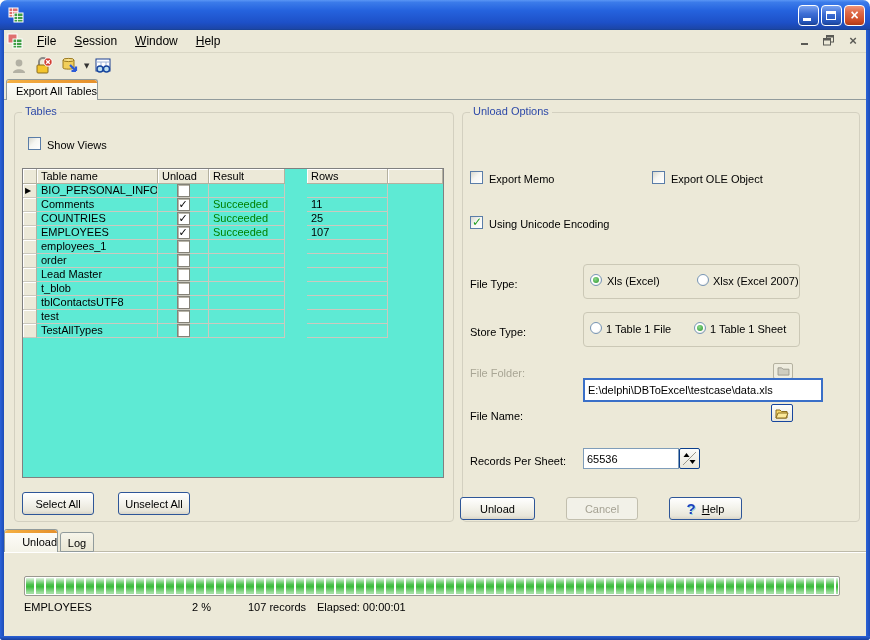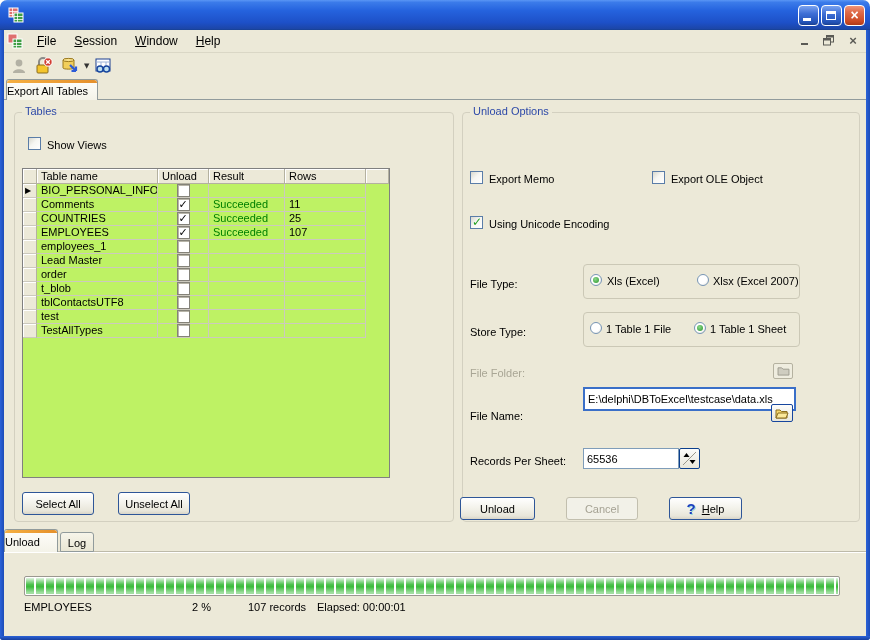--- a/index.html
+++ b/index.html
@@ -30,21 +30,21 @@
   .menu-item::first-letter{text-decoration:underline;}
   .mdi-btns{position:absolute;right:4px;top:3px;display:flex;gap:6px;}
   .mdib{width:18px;height:15px;display:flex;align-items:center;justify-content:center;color:#5A5A55;font-weight:bold;}
   
   .toolbar{position:absolute;left:4px;right:4px;top:52px;height:26px;background:#ECE9D8;border-top:1px solid #DAD7C6;}
   .tool-btn{position:absolute;top:2px;width:22px;height:22px;display:flex;align-items:center;justify-content:center;}
   .dd-arrow{position:absolute;top:9px;font-size:7px;color:#333;font-family:"DejaVu Sans",sans-serif;}
   
   .tabstrip-line{position:absolute;left:4px;right:4px;top:99px;height:1px;background:#919B9C;z-index:1;}
   .tab-active{position:absolute;box-sizing:border-box;background:linear-gradient(180deg,#FEFEFB,#F4F3E8);
-    border:1px solid #919B9C;border-bottom:none;border-radius:3px 3px 0 0;text-align:left;z-index:2;}
+    border:1px solid #919B9C;border-bottom:none;border-radius:3px 3px 0 0;text-align:right;z-index:2;}
   .tab-active::before{content:'';position:absolute;top:0;left:0;right:0;height:3px;border-radius:3px 3px 0 0;
     background:linear-gradient(90deg,#F5B042,#E5902C);}
   .tab-inactive{position:absolute;box-sizing:border-box;background:linear-gradient(180deg,#F7F5EA,#E9E6D4);
     border:1px solid #919B9C;border-radius:3px 3px 0 0;text-align:center;z-index:2;}
   .main-tab{left:6px;top:79px;width:92px;height:21px;line-height:22px;}
   
   .grpbox{position:absolute;border:1px solid #D3D0C0;border-radius:4px;}
   .grp-cap{position:absolute;top:-8px;left:7px;background:#ECE9D8;padding:0 3px;color:#2D49A8;font-size:11px;}
   
   .lbl{position:absolute;font-size:11px;white-space:nowrap;}
@@ -52,33 +52,33 @@
   
   .cb-xp{position:absolute;width:13px;height:13px;box-sizing:border-box;border:1px solid #5A7DA8;
     background:linear-gradient(135deg,#D8D8CE,#F6F6F2 45%,#fff);}
   .cb-xp.on::after{content:'✓';font-family:"DejaVu Sans",sans-serif;position:absolute;left:1px;top:-2px;
     color:#21A121;font-size:12px;font-weight:bold;}
   .radio{position:absolute;width:12px;height:12px;box-sizing:border-box;border:1px solid #7795B5;border-radius:50%;
     background:radial-gradient(circle at 35% 35%,#fff 55%,#DCDCD4);}
   .radio.on::after{content:'';position:absolute;left:2px;top:2px;width:6px;height:6px;border-radius:50%;
     background:radial-gradient(circle at 40% 35%,#8CD98C,#289428);}
   
-  .grid{position:absolute;left:22px;top:168px;width:368px;height:310px;background:#bef264;
+  .grid{position:absolute;left:22px;top:168px;width:422px;height:310px;background:#5eead4;
     border:1px solid #808080;box-sizing:border-box;overflow:hidden;}
   .grid-row,.grid-head{display:flex;width:100%;}
   .gc{box-sizing:border-box;border-right:1px solid #CCC9BE;border-bottom:1px solid #CCC9BE;
     height:14px;line-height:13px;padding-left:4px;overflow:hidden;white-space:nowrap;}
   .grid-head .gc{background:#ECE9D8;border-right:1px solid #B4B1A0;border-bottom:1px solid #B4B1A0;
     box-shadow:inset 1px 1px 0 #fff;height:15px;line-height:15px;}
   .c-ind{width:14px;padding:0;background:#ECE9D8;border-right:1px solid #B4B1A0;box-shadow:inset 1px 1px 0 #fff;position:relative;}
   .c-name{width:121px;}
   .c-unload{width:51px;display:flex;align-items:center;justify-content:center;padding:0;}
   .c-result{width:76px;color:#008000;}
   .grid-head .c-result{color:#000;}
-  .c-rows{width:81px;}
+  .c-rows{width:81px;margin-left:22px;}
   .c-fill{flex:1;border:none;}
   .c-ind.current::after{content:'▶';font-family:"DejaVu Sans",sans-serif;position:absolute;left:2px;top:0;font-size:8px;line-height:14px;color:#000;}
   .cb-classic{width:13px;height:13px;box-sizing:border-box;background:#fff;border:1px solid #848278;
     box-shadow:inset 1px 1px 0 #B8B5A8;position:relative;}
   .cb-classic.on::after{content:'✓';font-family:"DejaVu Sans",sans-serif;position:absolute;left:1px;top:-1px;font-size:11px;font-weight:bold;color:#000;}
   
   .xp-btn{position:absolute;box-sizing:border-box;height:23px;border:1px solid #2E5698;border-radius:3px;
     background:linear-gradient(180deg,#FFFFFF,#F4F3EC 45%,#E8E6DA 85%,#D8D5C8);
     display:flex;align-items:center;justify-content:center;font-size:11px;cursor:default;}
   .xp-btn.disabled{border-color:#C2BFAE;color:#A5A293;background:#F2F1E8;}
@@ -261,31 +261,31 @@
       <div class="gc c-name">employees_1</div>
       <div class="gc c-unload">
             <span class="cb-classic"></span>
           </div>
       <div class="gc c-result"></div>
       <div class="gc c-rows"></div>
       <div class="gc c-fill"></div>
     </div>
         <div class="grid-row">
       <div class="gc c-ind"></div>
+      <div class="gc c-name">order</div>
+      <div class="gc c-unload">
+            <span class="cb-classic"></span>
+          </div>
+      <div class="gc c-result"></div>
+      <div class="gc c-rows"></div>
+      <div class="gc c-fill"></div>
+    </div>
+        <div class="grid-row">
+      <div class="gc c-ind"></div>
       <div class="gc c-name">Lead Master</div>
-      <div class="gc c-unload">
-            <span class="cb-classic"></span>
-          </div>
-      <div class="gc c-result"></div>
-      <div class="gc c-rows"></div>
-      <div class="gc c-fill"></div>
-    </div>
-        <div class="grid-row">
-      <div class="gc c-ind"></div>
-      <div class="gc c-name">order</div>
       <div class="gc c-unload">
             <span class="cb-classic"></span>
           </div>
       <div class="gc c-result"></div>
       <div class="gc c-rows"></div>
       <div class="gc c-fill"></div>
     </div>
         <div class="grid-row">
       <div class="gc c-ind"></div>
       <div class="gc c-name">t_blob</div>
@@ -362,21 +362,21 @@
   <span class="lbl" style="left:710px;top:323px;">1 Table 1 Sheet</span>
 
   <span class="lbl dis" style="left:470px;top:367px;">File Folder:</span>
   <span class="mini-btn dis" style="left:773px;top:363px;width:20px;height:16px;">
     <svg width="13" height="10" viewBox="0 0 14 11">
         <path d="M1 2h4l1.5 1.5H13V10H1z" fill="#CFCDC0" stroke="#9A988C"></path>
       </svg>
   </span>
 
   <span class="lbl" style="left:470px;top:410px;">File Name:</span>
-  <input class="edit blue" style="left: 583px; top: 387px; width: 213px;" readonly="" value="E:\delphi\DBToExcel\testcase\data.xls">
+  <input class="edit blue" style="left: 583px; top: 378px; width: 240px;" readonly="" value="E:\delphi\DBToExcel\testcase\data.xls">
   <span class="mini-btn" style="left:771px;top:404px;width:22px;height:18px;">
     <svg width="14" height="11" viewBox="0 0 14 11">
       <path d="M1 2h4l1.5 1.5H12V10H1z" fill="#F5D76E" stroke="#8A6D1F"></path>
       <path d="M3 5h10l-2 5H1z" fill="#FBE89A" stroke="#8A6D1F"></path>
     </svg>
   </span>
 
   <span class="lbl" style="left:470px;top:455px;">Records Per Sheet:</span>
   <input class="edit" style="left: 583px; top: 448px; width: 96px; height: 21px;" readonly="" value="65536">
   <span class="mini-btn" style="left:679px;top:448px;width:21px;height:21px;border-color:#0B3F8C;">

